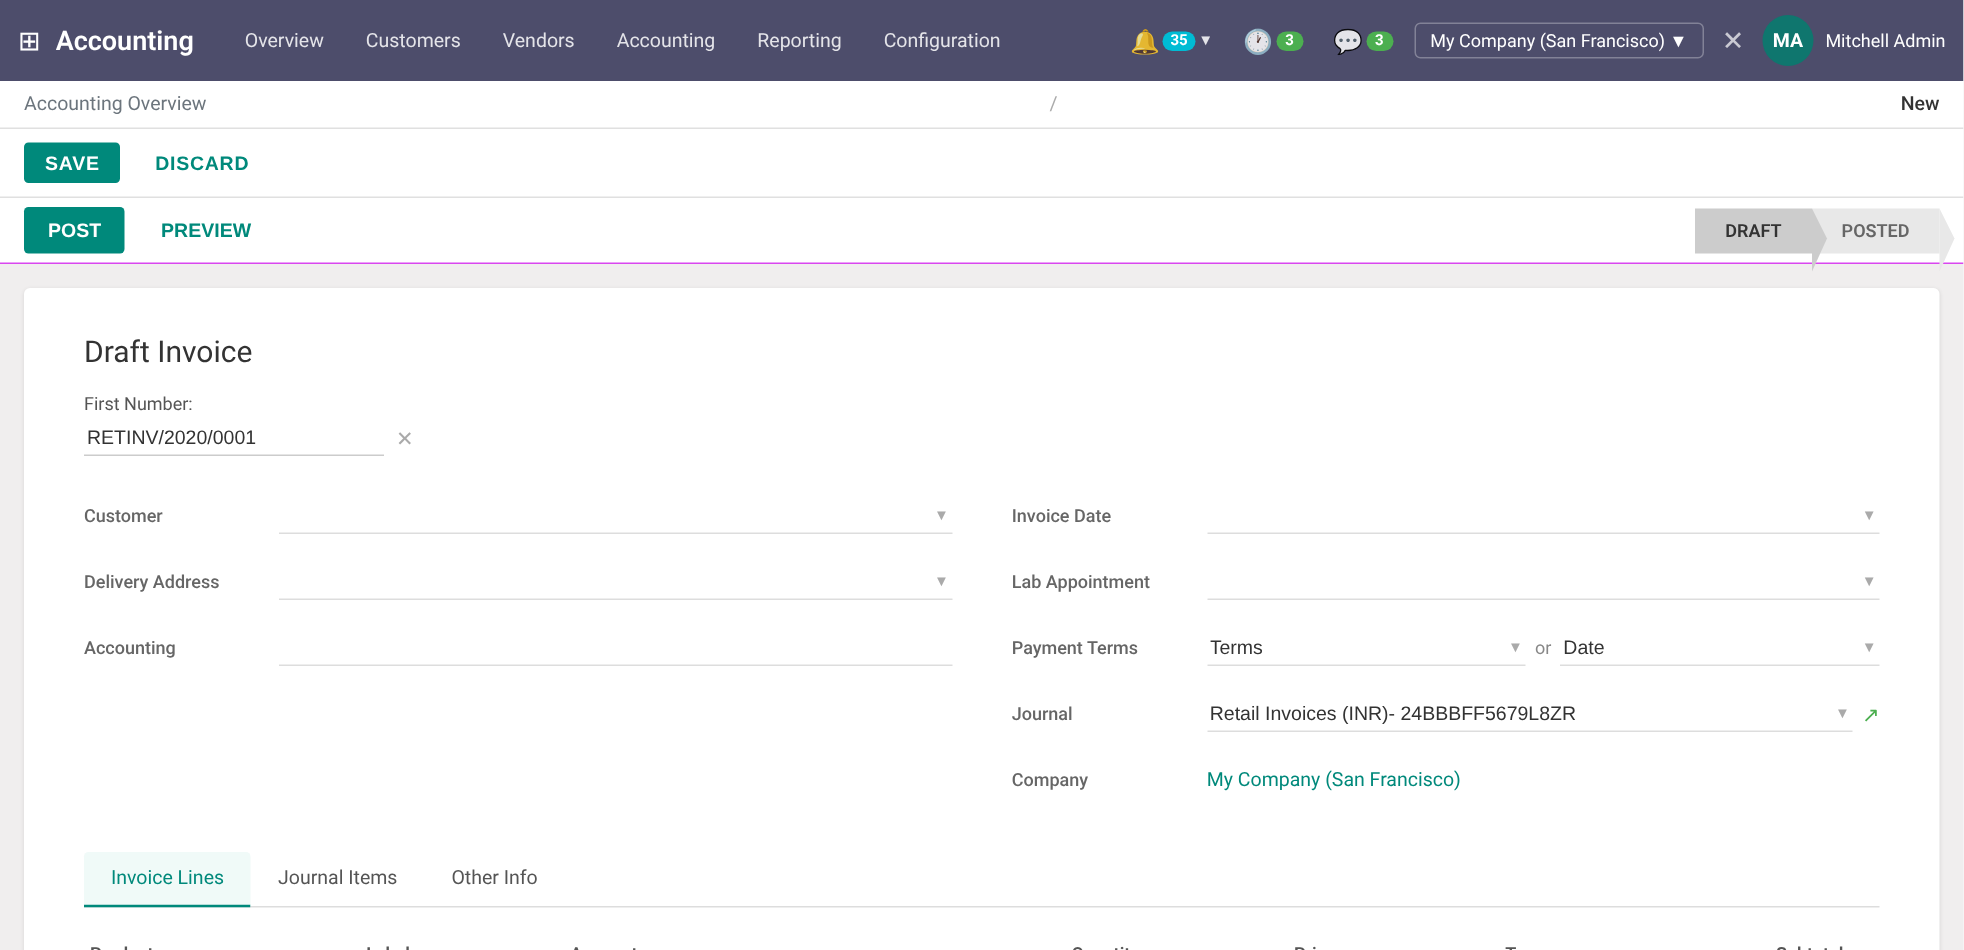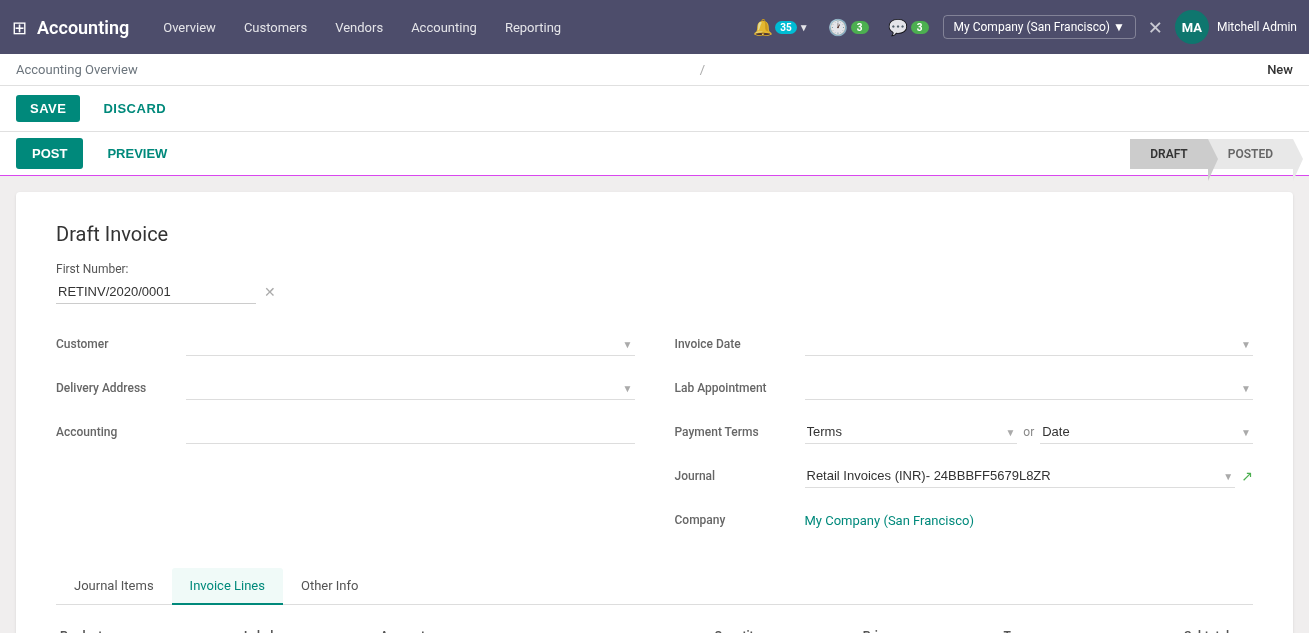--- a/index.html
+++ b/index.html
@@ -409,20 +409,21 @@
 <nav class="topnav">
   <span class="topnav-grid-icon">⊞</span>
   <span class="topnav-brand">Accounting</span>
 
   <div class="topnav-menu">
     <span class="topnav-menu-item">Overview</span>
     <span class="topnav-menu-item">Customers</span>
     <span class="topnav-menu-item">Vendors</span>
     <span class="topnav-menu-item">Accounting</span>
     <span class="topnav-menu-item">Reporting</span>
+    <span class="topnav-menu-item">Configuration</span>
   </div>
 
   <div class="topnav-right">
     <div class="topnav-icon-btn">
       <span>🔔</span>
       <span class="badge">35</span>
       <span style="font-size:10px;">▼</span>
     </div>
     <div class="topnav-icon-btn">
       <span>🕐</span>
@@ -554,22 +555,22 @@
         <div class="form-row">
           <span class="form-label">Company</span>
           <div class="form-field">
             <a class="company-link">My Company (San Francisco)</a>
           </div>
         </div>
       </div>
     </div>
 
     <div class="tabs-bar">
+      <div class="tab tab-active">Invoice Lines</div>
       <div class="tab">Journal Items</div>
-      <div class="tab tab-active">Invoice Lines</div>
       <div class="tab">Other Info</div>
     </div>
 
     <table class="invoice-table">
       <thead>
         <tr>
           <th>Product</th>
           <th>Label</th>
           <th>Account</th>
           <th style="text-align:right;">Quantity</th>

